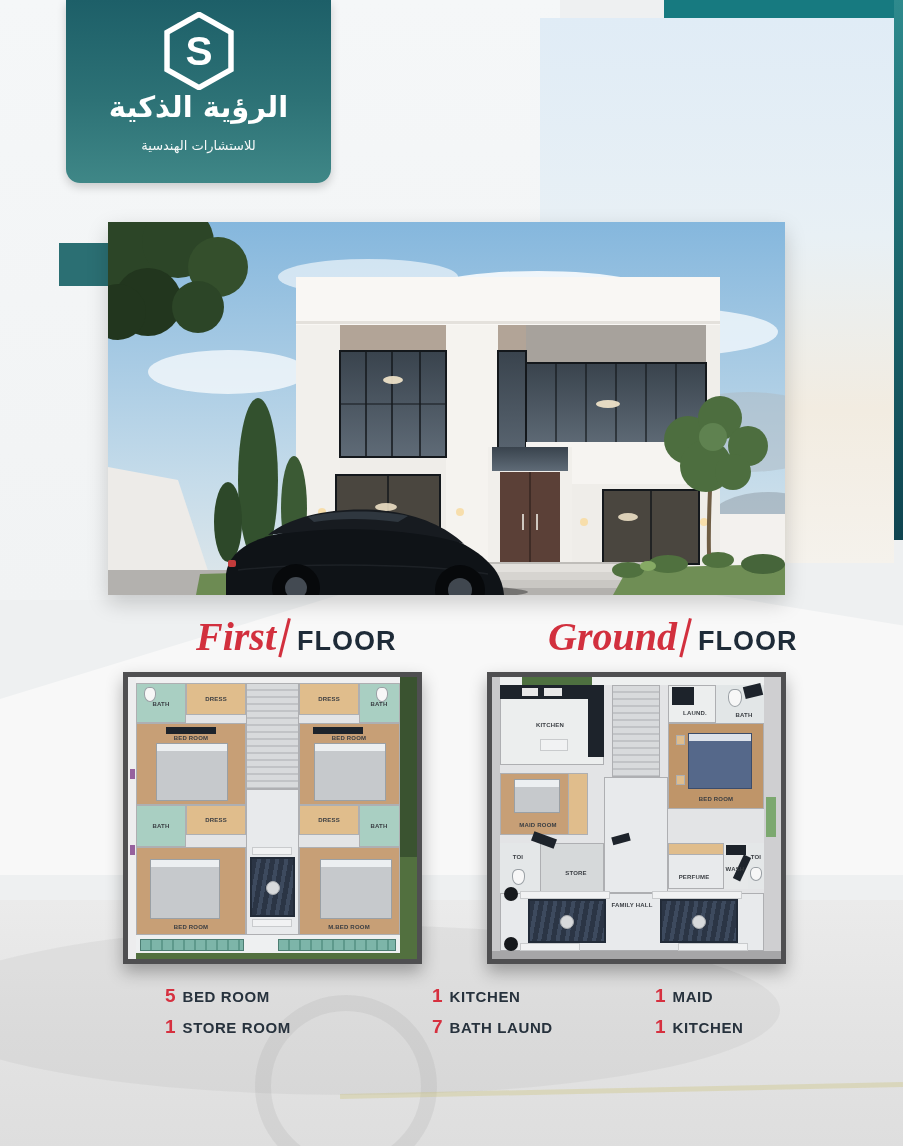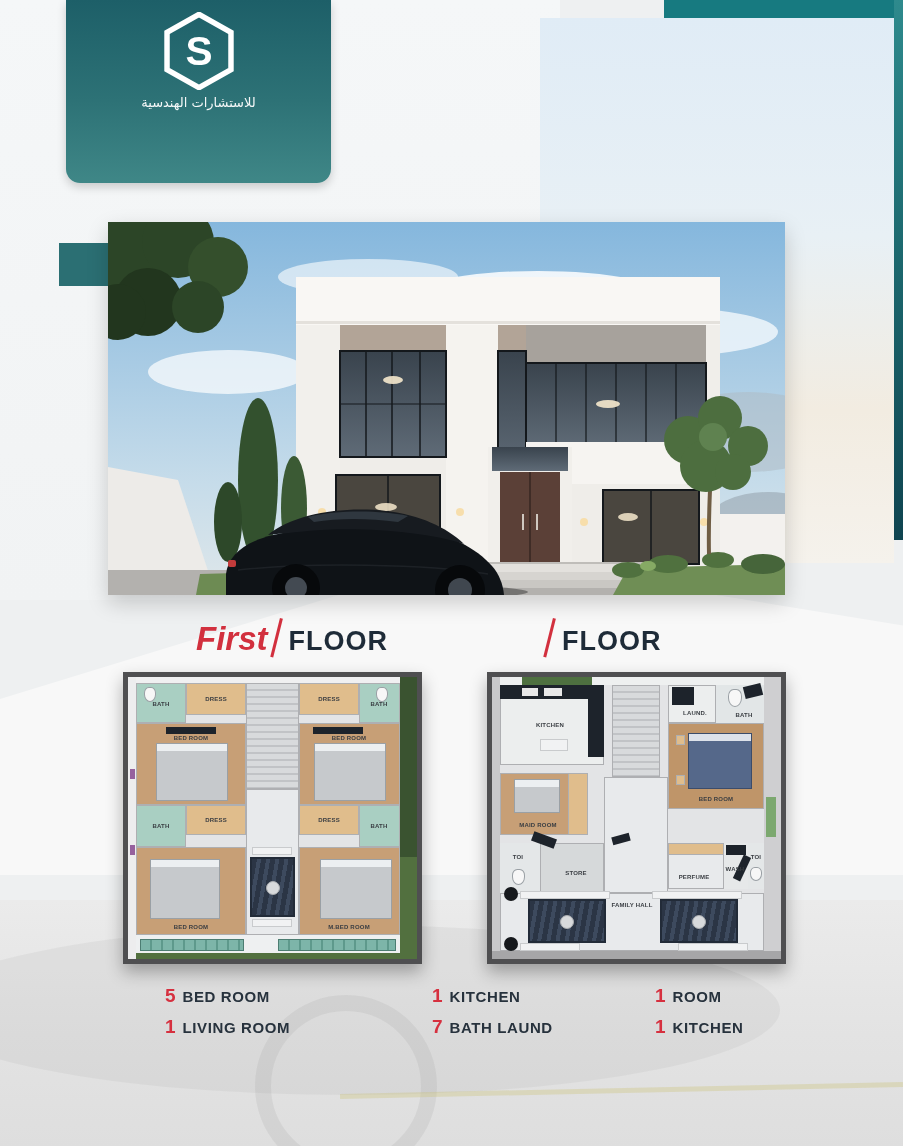--- a/index.html
+++ b/index.html
@@ -30,30 +30,30 @@
 
   
   .logo-card{position:absolute;left:66px;top:0;width:265px;height:183px;
     border-radius:0 0 14px 14px;
     background:linear-gradient(180deg,#1d5f68 0%,#2d7276 55%,#3f8787 100%);
     box-shadow:0 4px 10px rgba(0,0,0,.18);text-align:center;color:#fff;}
   .logo-hex{display:block;margin:12px auto 2px auto;width:78px;height:78px;}
   .logo-title{font-family:"DejaVu Sans",sans-serif;direction:rtl;
     font-size:29px;font-weight:bold;line-height:1.05;}
   .logo-subtitle{font-family:"DejaVu Sans",sans-serif;direction:rtl;
-    font-size:13px;margin-top:5px;opacity:.95;}
+    font-size:13px;margin-top:16px;opacity:.95;}
 
   
   .villa{position:absolute;left:108px;top:222px;width:677px;height:373px;
     box-shadow:0 8px 20px rgba(0,0,0,.18);}
 
   
   .floor-title{position:absolute;top:610px;display:flex;align-items:baseline;gap:7px;}
-  .floor-title .script{font-family:Liberation Sans, sans-serif;font-style:italic;
-    font-weight:bold;font-size:33px;color:#d2303e;line-height:1;}
+  .floor-title .script{font-family:Liberation Serif, serif;font-style:italic;
+    font-weight:bold;font-size:40px;color:#d2303e;line-height:1;}
   .floor-title .slash{display:inline-block;width:3px;height:40px;background:#d2303e;
     transform:rotate(14deg) translateY(8px);margin:0 2px;}
   .floor-title .word{font-size:27px;font-weight:bold;color:#1e2b38;letter-spacing:1px;}
 
   
   .plan{position:absolute;width:299px;height:292px;border:5px solid #4f4f51;box-sizing:border-box;
     background:#e3e4e6;box-shadow:0 8px 16px rgba(0,0,0,.3);}
   .plan-inner{position:relative;width:289px;height:282px;}
   .r{position:absolute;border:1px solid #aeafb2;box-sizing:border-box;}
   .nb{border:none;}
@@ -99,20 +99,21 @@
 
   <div class="frame-top"></div>
   <div class="frame-right"></div>
   <div class="accent-square"></div>
 
   <div class="logo-card">
     <svg class="logo-hex" viewBox="0 0 100 100">
       <polygon points="50,3 91,26 91,74 50,97 9,74 9,26" fill="none" stroke="#ffffff" stroke-width="7"></polygon>
       <text x="50" y="68" text-anchor="middle" font-size="52" font-weight="bold" fill="#ffffff" font-family="Liberation Sans, sans-serif">S</text>
     </svg>
+    <div class="logo-title">الرؤية الذكية</div>
     <div class="logo-subtitle">للاستشارات الهندسية</div>
   </div>
 
   <svg class="villa" viewBox="0 0 677 373">
     <defs>
       <linearGradient id="skyg" x1="0" y1="0" x2="0" y2="1">
         <stop offset="0" stop-color="#85b7dd"></stop>
           <stop offset="0.7" stop-color="#c6dcea"></stop>
         <stop offset="1" stop-color="#dfe7ea"></stop>
       </linearGradient>
@@ -230,20 +231,21 @@
       <rect x="120" y="338" width="8" height="7" rx="2" fill="#c23b3b"></rect>
     </g>
   </svg>
 
   <div class="floor-title" style="left:196px">
     <span class="script">First</span>
       <span class="slash"></span>
     <span class="word">FLOOR</span>
   </div>
   <div class="floor-title" style="left:548px">
+    <span class="script">Ground</span>
       <span class="slash"></span>
     <span class="word">FLOOR</span>
   </div>
 
   <div class="plan" style="left:123px;top:672px">
     <div class="plan-inner">
       <div class="r nb" style="left:0;top:0;width:8px;height:282px;background:#ededee"></div>
       <div class="r nb" style="left:8px;top:0;width:264px;height:6px;background:#f0f0f1"></div>
       <div class="r hedge" style="left:272px;top:0;width:17px;height:180px"></div>
       <div class="r lawn" style="left:272px;top:180px;width:17px;height:102px"></div>
@@ -358,32 +360,32 @@
       <span class="rl" style="left:140px;top:228px">FAMILY HALL</span>
     </div>
   </div>
 
   <div class="stat" style="left:165px;top:985px">
     <span class="stat-num">5</span>
     <span class="stat-label">BED ROOM</span>
   </div>
   <div class="stat" style="left:165px;top:1016px">
     <span class="stat-num">1</span>
-    <span class="stat-label">LIVING ROOM</span>
+    <span class="stat-label">STORE ROOM</span>
   </div>
   <div class="stat" style="left:432px;top:985px">
     <span class="stat-num">1</span>
     <span class="stat-label">KITCHEN</span>
   </div>
   <div class="stat" style="left:432px;top:1016px">
     <span class="stat-num">7</span>
     <span class="stat-label">BATH LAUND</span>
   </div>
   <div class="stat" style="left:655px;top:985px">
     <span class="stat-num">1</span>
-    <span class="stat-label">ROOM</span>
+    <span class="stat-label">MAID</span>
   </div>
   <div class="stat" style="left:655px;top:1016px">
     <span class="stat-num">1</span>
     <span class="stat-label">KITCHEN</span>
   </div>
 
 </div>
 
 </body></html>

